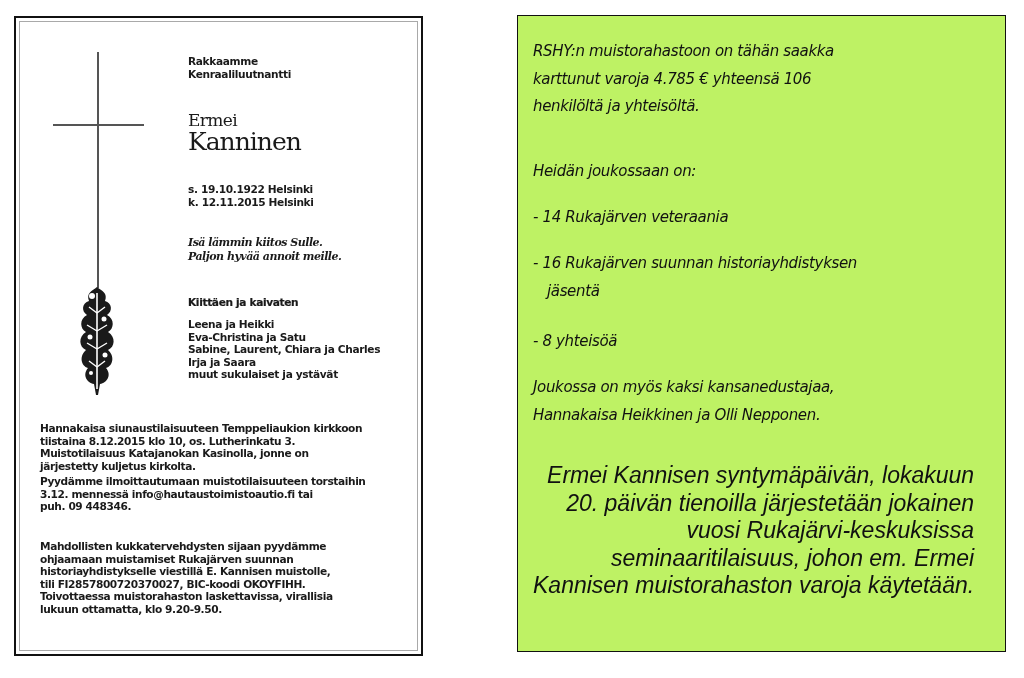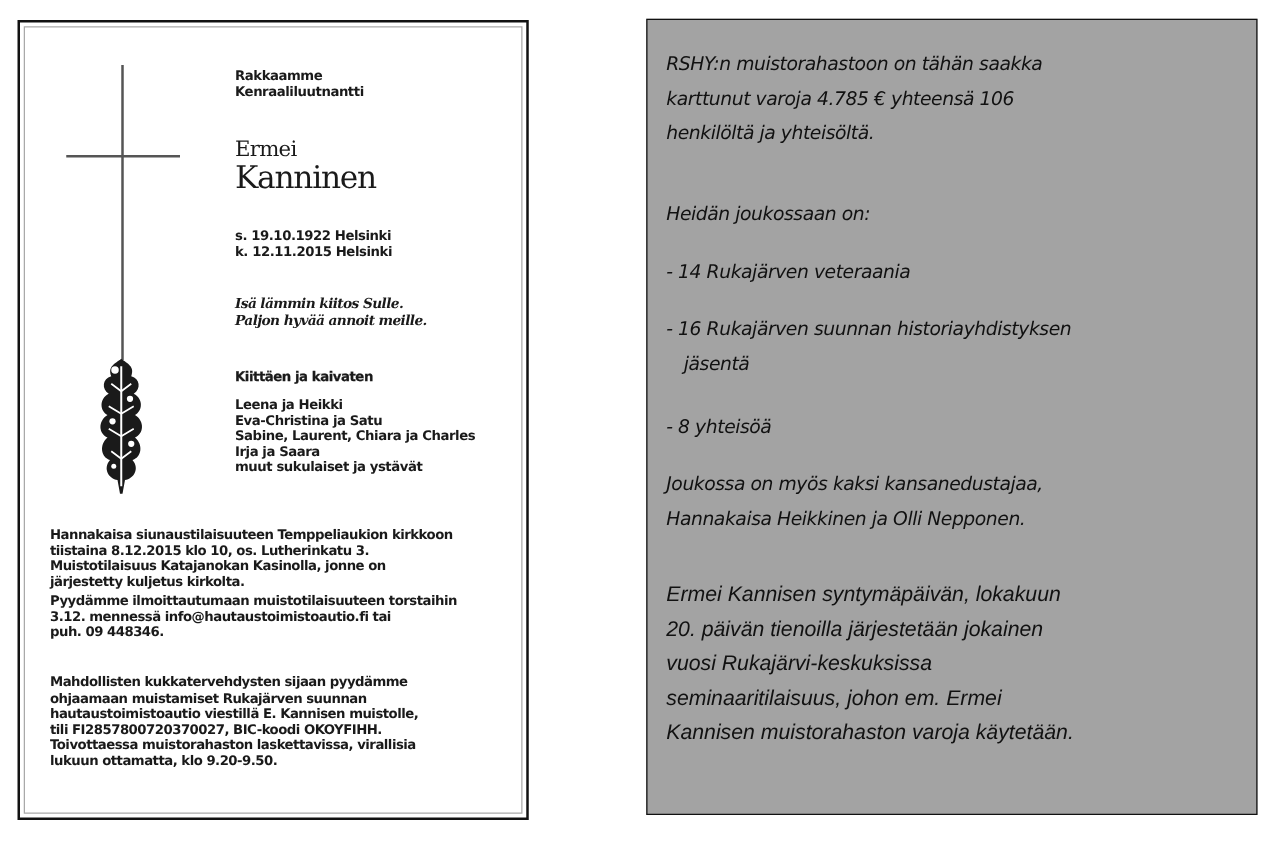--- a/index.html
+++ b/index.html
@@ -25,28 +25,28 @@
   .ob-serif { font-family:"DejaVu Serif", serif; font-weight:normal; letter-spacing:-0.6px; }
   .ob-first { font-size:17px; top:110px; }
   .ob-last { font-size:25px; top:127px; letter-spacing:-1px; }
   .ob-quote { font-family:"DejaVu Serif", serif; font-style:italic; font-weight:bold; font-size:11px; line-height:13.5px; letter-spacing:-0.5px; }
   .ob-wide { position:absolute; left:40px; font-family:"DejaVu Sans", sans-serif; font-weight:bold; font-size:10.6px; line-height:12.6px; letter-spacing:-0.4px; color:#1a1a1a; }
   .ln { display:block; white-space:nowrap; }
 
   
   .fund-box {
     position:absolute; left:517px; top:15px; width:489px; height:637px;
-    border:1.5px solid #111; box-sizing:border-box; background:#a3a3a3;
+    border:1.5px solid #111; box-sizing:border-box; background:#bef264;
   }
   .fund-p {
     position:absolute; left:15px; font-family:"DejaVu Sans", sans-serif; font-style:italic;
     font-size:15px; color:#111; line-height:27.5px; letter-spacing:-0.35px; white-space:nowrap;
   }
   .fund-p.sans2 {
-    font-family:"Liberation Sans", sans-serif; font-size:17px; line-height:27.5px; letter-spacing:0;
+    font-family:"Liberation Sans", sans-serif; font-size:23px; line-height:27.5px; letter-spacing:0;text-align:right;
   }
   .indent { padding-left:14px; }
 </style>
 </head>
 <body>
 
 <div class="notice-outer">
   <div class="notice-inner"></div>
 </div>
 
@@ -101,21 +101,21 @@
 
 <div class="ob-wide" style="top:475px;">
   <span class="ln">Pyydämme ilmoittautumaan muistotilaisuuteen torstaihin</span>
   <span class="ln">3.12. mennessä info@hautaustoimistoautio.fi tai</span>
   <span class="ln">puh. 09 448346.</span>
 </div>
 
 <div class="ob-wide" style="top:540px;">
   <span class="ln">Mahdollisten kukkatervehdysten sijaan pyydämme</span>
   <span class="ln">ohjaamaan muistamiset Rukajärven suunnan</span>
-  <span class="ln">hautaustoimistoautio viestillä E. Kannisen muistolle,</span>
+  <span class="ln">historiayhdistykselle viestillä E. Kannisen muistolle,</span>
   <span class="ln">tili FI2857800720370027, BIC-koodi OKOYFIHH.</span>
   <span class="ln">Toivottaessa muistorahaston laskettavissa, virallisia</span>
   <span class="ln">lukuun ottamatta, klo 9.20-9.50.</span>
 </div>
 
 <div class="fund-box">
   <div class="fund-p" style="top:22px;">
     <span class="ln">RSHY:n muistorahastoon on tähän saakka</span>
     <span class="ln">karttunut varoja 4.785 € yhteensä 106</span>
     <span class="ln">henkilöltä ja yhteisöltä.</span>

